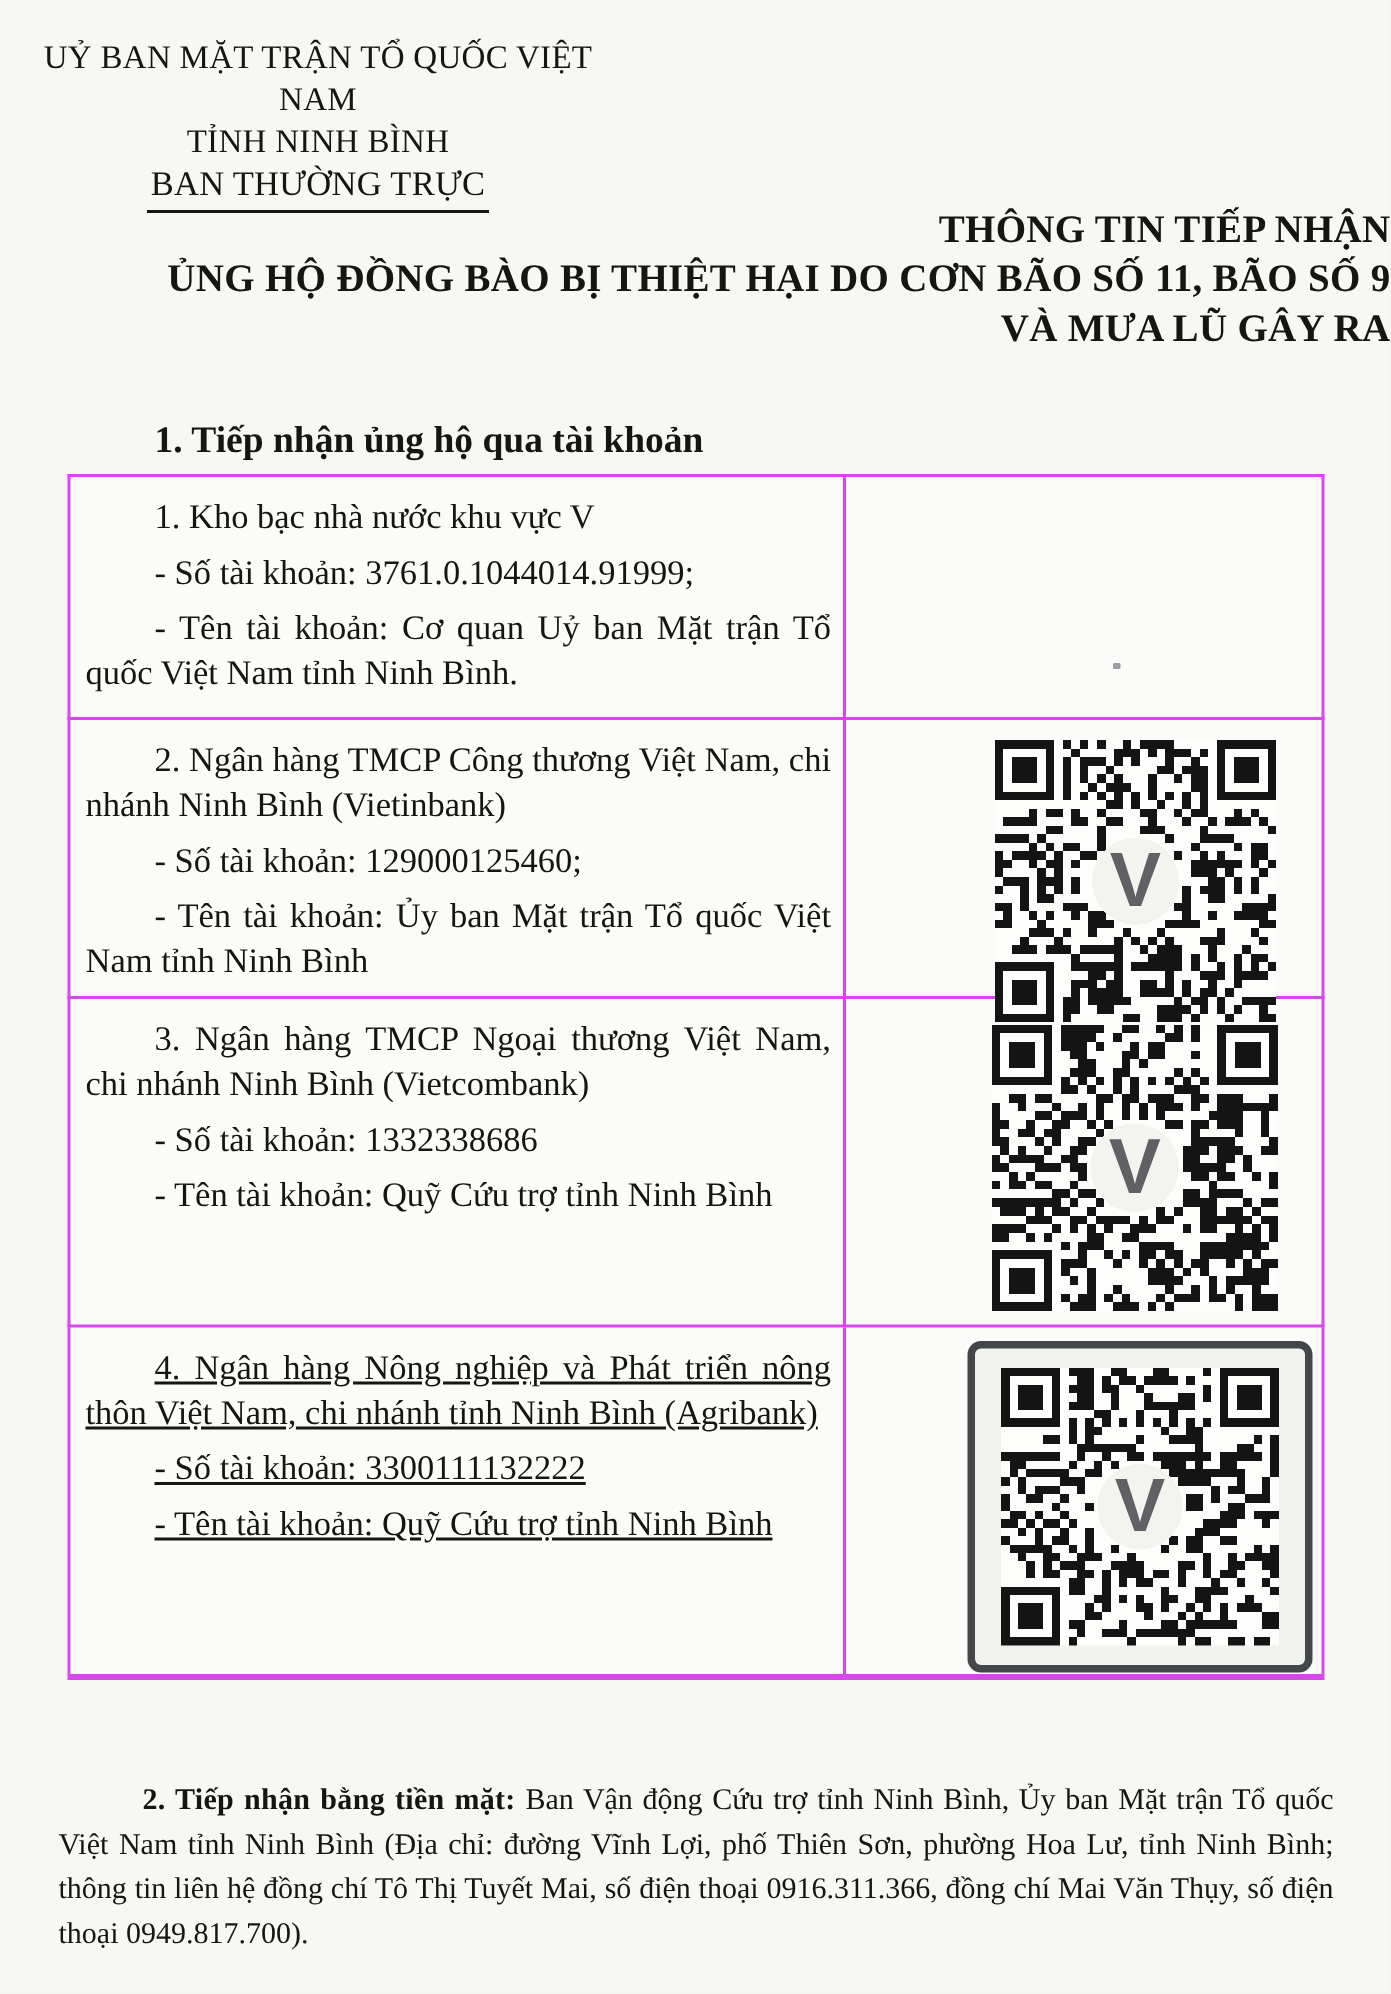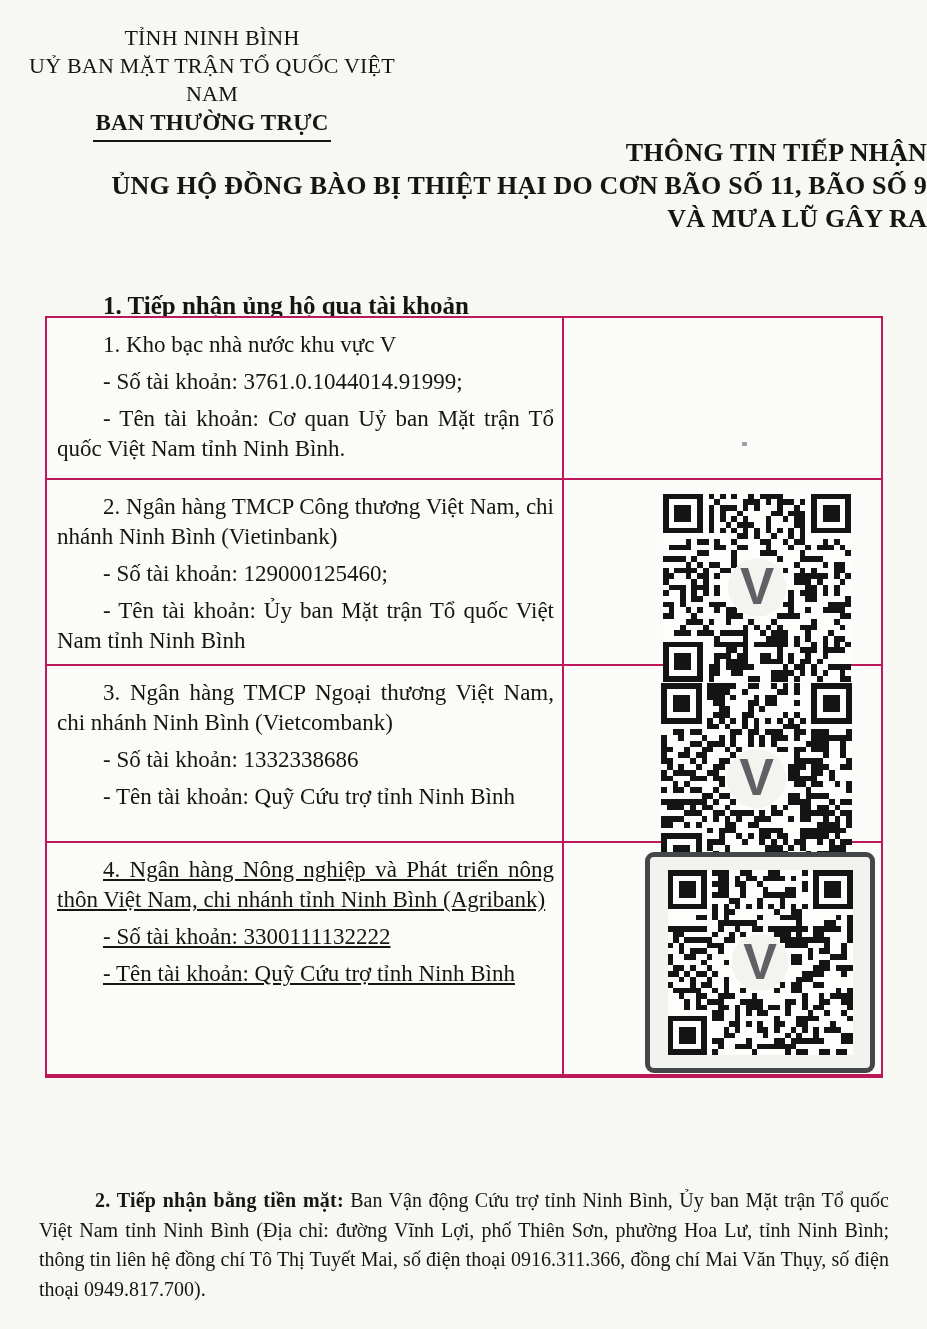--- a/index.html
+++ b/index.html
@@ -15,53 +15,53 @@
     position:absolute;inset:0;
     background:#f7f7f4;
   }
   
   .org-block{
     position:absolute;left:12px;top:24px;width:400px;
     text-align:center;line-height:28px;font-size:22px;
     letter-spacing:.2px;
   }
   .org-line3{
-    display:inline-block;font-weight:bold;font-size:23px;
+    display:inline-block;font-weight:normal;font-size:23px;
     border-bottom:2px solid #16150f;padding:0 2px 3px 2px;margin-top:1px;
   }
   
   .doc-title{
     position:absolute;left:0;top:136px;width:927px;
     text-align:right;font-weight:bold;font-size:26px;line-height:33px;
     letter-spacing:.2px;
   }
   
   .sec1{
-    position:absolute;left:103px;top:292px;
+    position:absolute;left:103px;top:280px;
     font-weight:bold;font-size:25px;
   }
   
   table.accounts{
     position:absolute;left:45px;top:316px;
     width:818px;border-collapse:collapse;table-layout:fixed;
     background:#fbfbf9;
   }
   table.accounts,
-  table.accounts td{border:2px solid #be185d;}
+  table.accounts td{border:2px solid #d946ef;}
   table.accounts{border-bottom-width:4px;}
   td.cell-text{
     width:497px;vertical-align:top;
     padding:12px 8px 8px 10px;
     font-size:23px;line-height:30px;
     text-align:justify;
   }
   td.cell-qr{width:317px;vertical-align:top;position:relative;padding:0;}
   tr.row-1{height:162px;}
   tr.row-2{height:165px;}
-  tr.row-3{height:177px;}
+  tr.row-3{height:219px;}
   tr.row-4{height:234px;text-decoration:underline;}
   .cell-text p{margin:0;text-indent:46px;}
   .cell-text p + p{margin-top:7px;}
   
   .qr-wrap{position:absolute;}
   .qr-wrap svg{display:block;width:100%;height:100%;}
   .qr-plain-2{left:99px;top:13px;width:188px;height:189px;}
   .qr-plain-3{left:97px;top:17px;width:191px;height:191px;}
   .qr-frame{
     position:absolute;left:81px;top:9px;width:230px;height:221px;
@@ -82,22 +82,22 @@
     position:absolute;width:5px;height:4px;background:#7a7d85;
     border-radius:1px;opacity:.75;
   }
 </style>
 </head>
 <body>
 
 <div class="page">
 
   <div class="org-block">
+    <div>UỶ BAN MẶT TRẬN TỔ QUỐC VIỆT NAM</div>
     <div>TỈNH NINH BÌNH</div>
-    <div>UỶ BAN MẶT TRẬN TỔ QUỐC VIỆT NAM</div>
     <div><span class="org-line3">BAN THƯỜNG TRỰC</span></div>
   </div>
 
   <div class="doc-title">
     <div>THÔNG TIN TIẾP NHẬN</div>
     <div>ỦNG HỘ ĐỒNG BÀO BỊ THIỆT HẠI DO CƠN BÃO SỐ 11, BÃO SỐ 9</div>
     <div>VÀ MƯA LŨ GÂY RA</div>
   </div>
 
   <div class="sec1">1. Tiếp nhận ủng hộ qua tài khoản</div>

